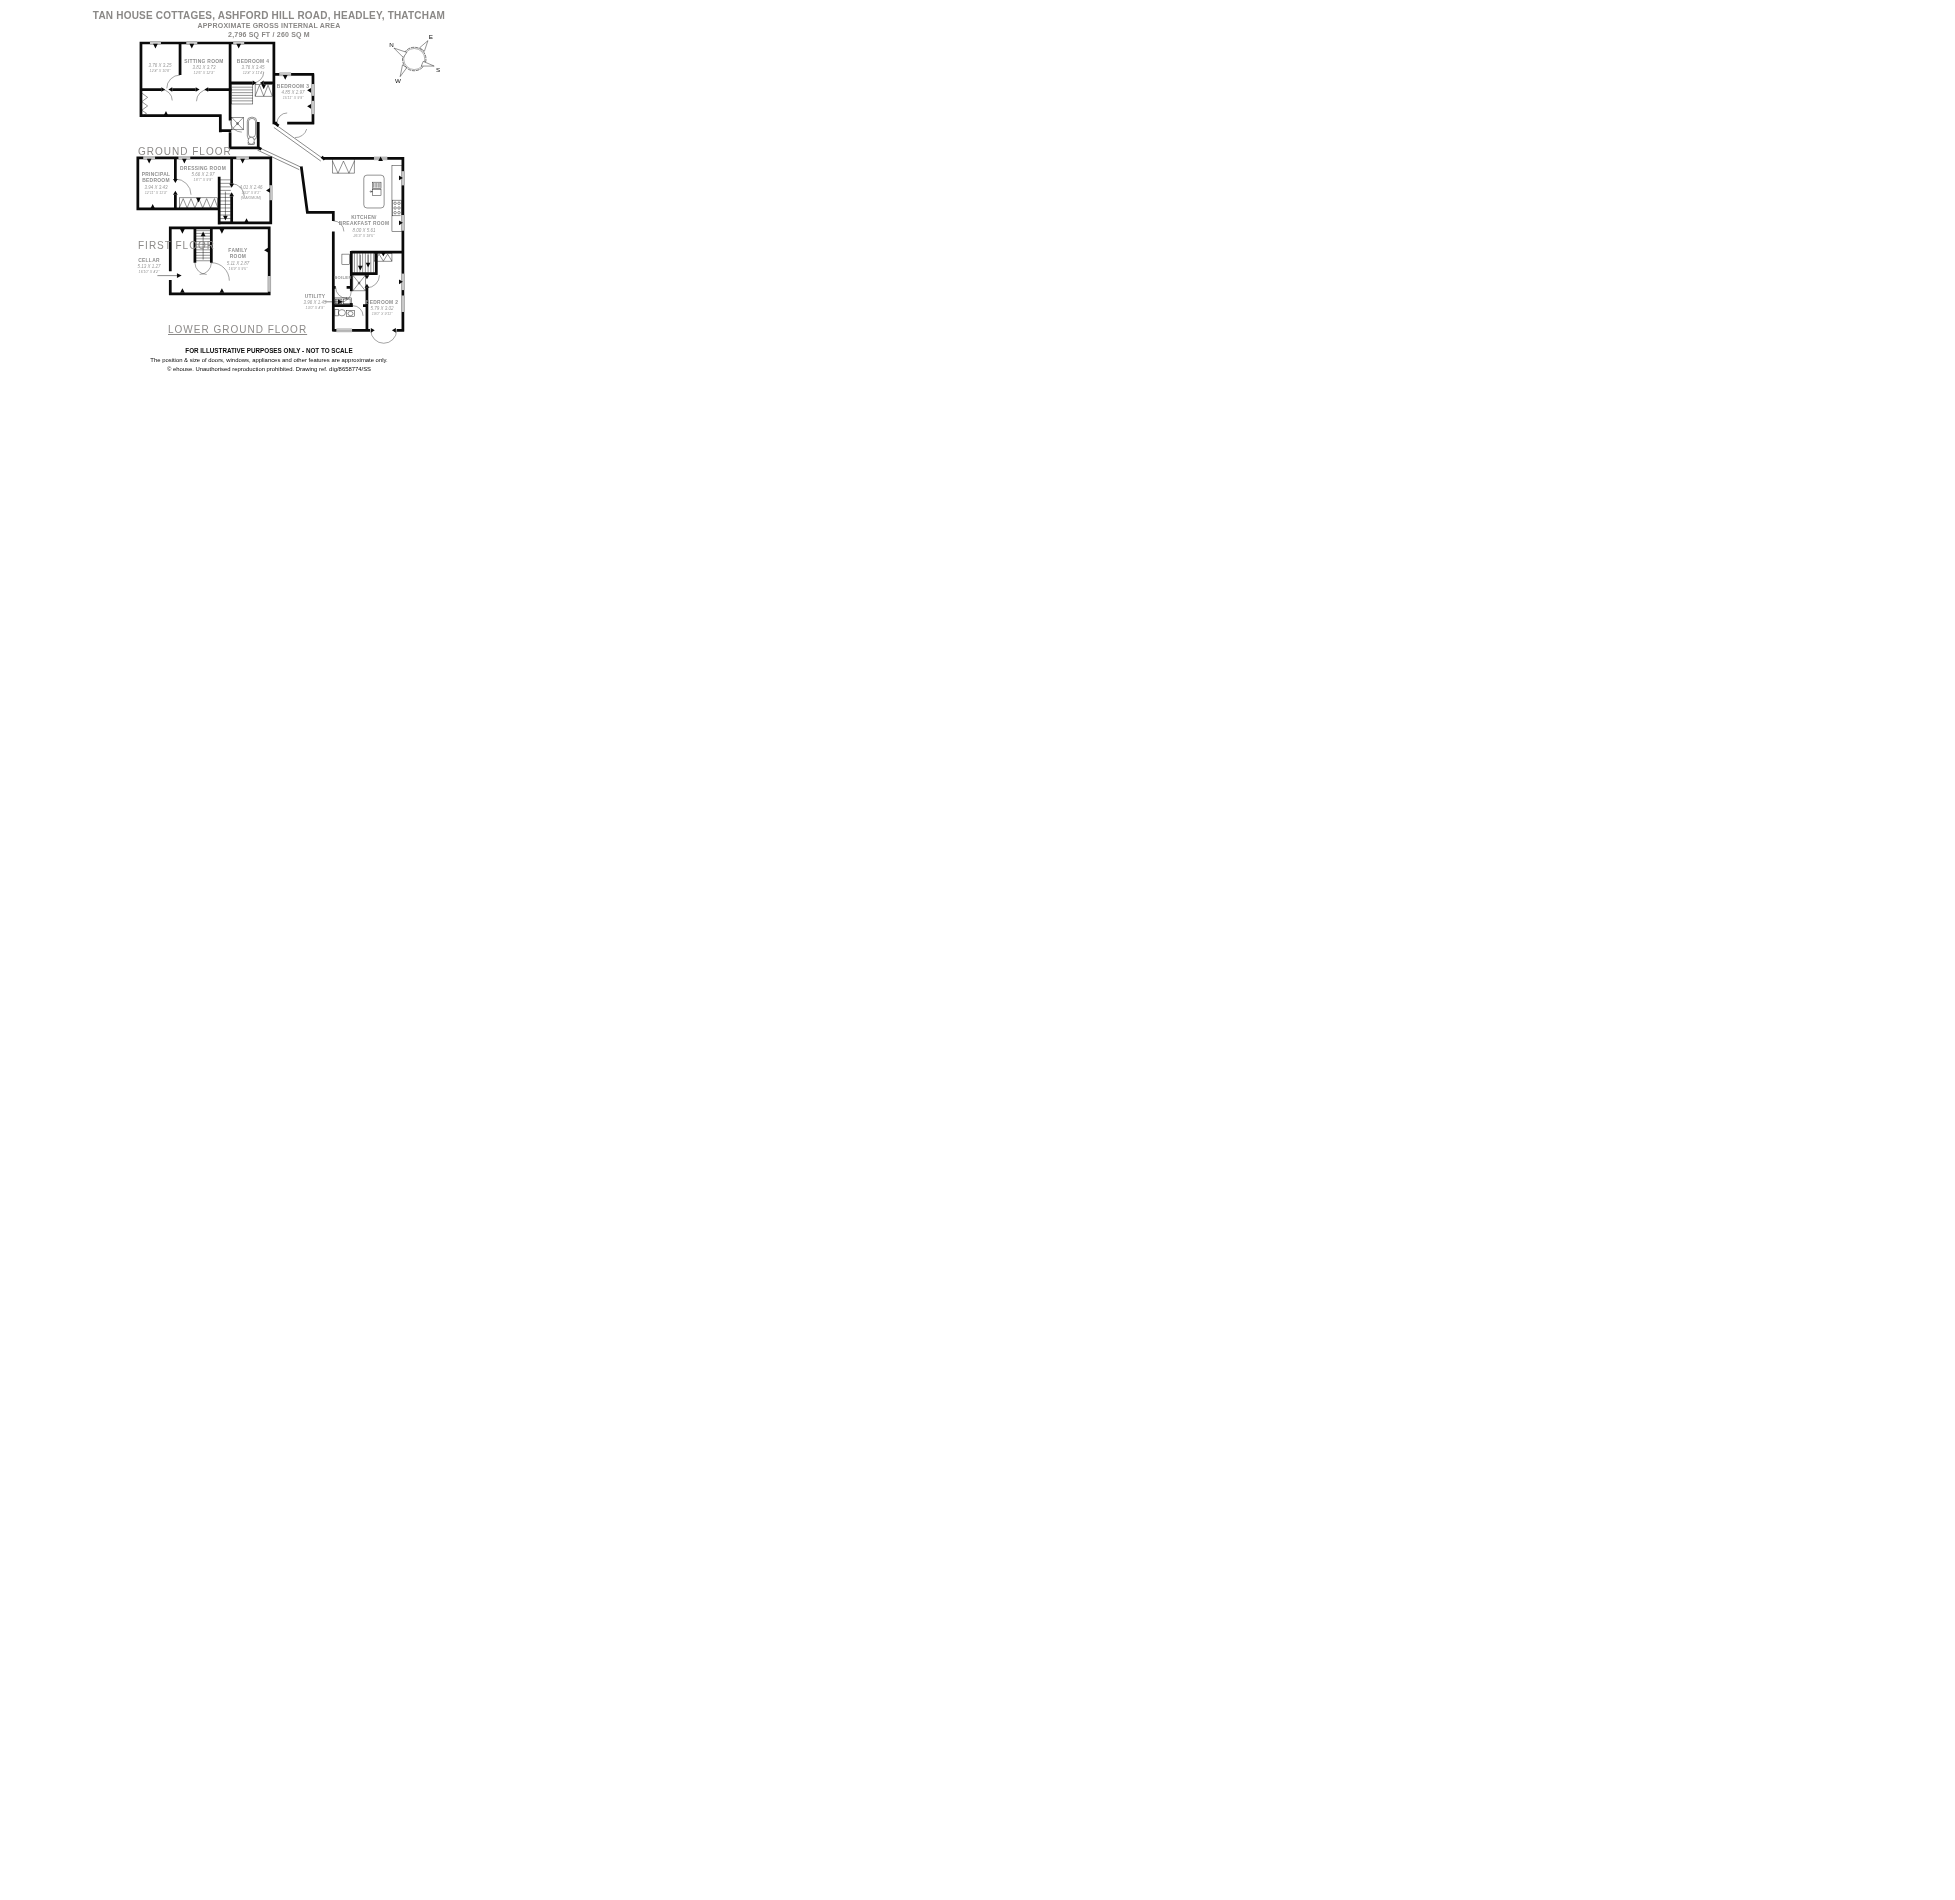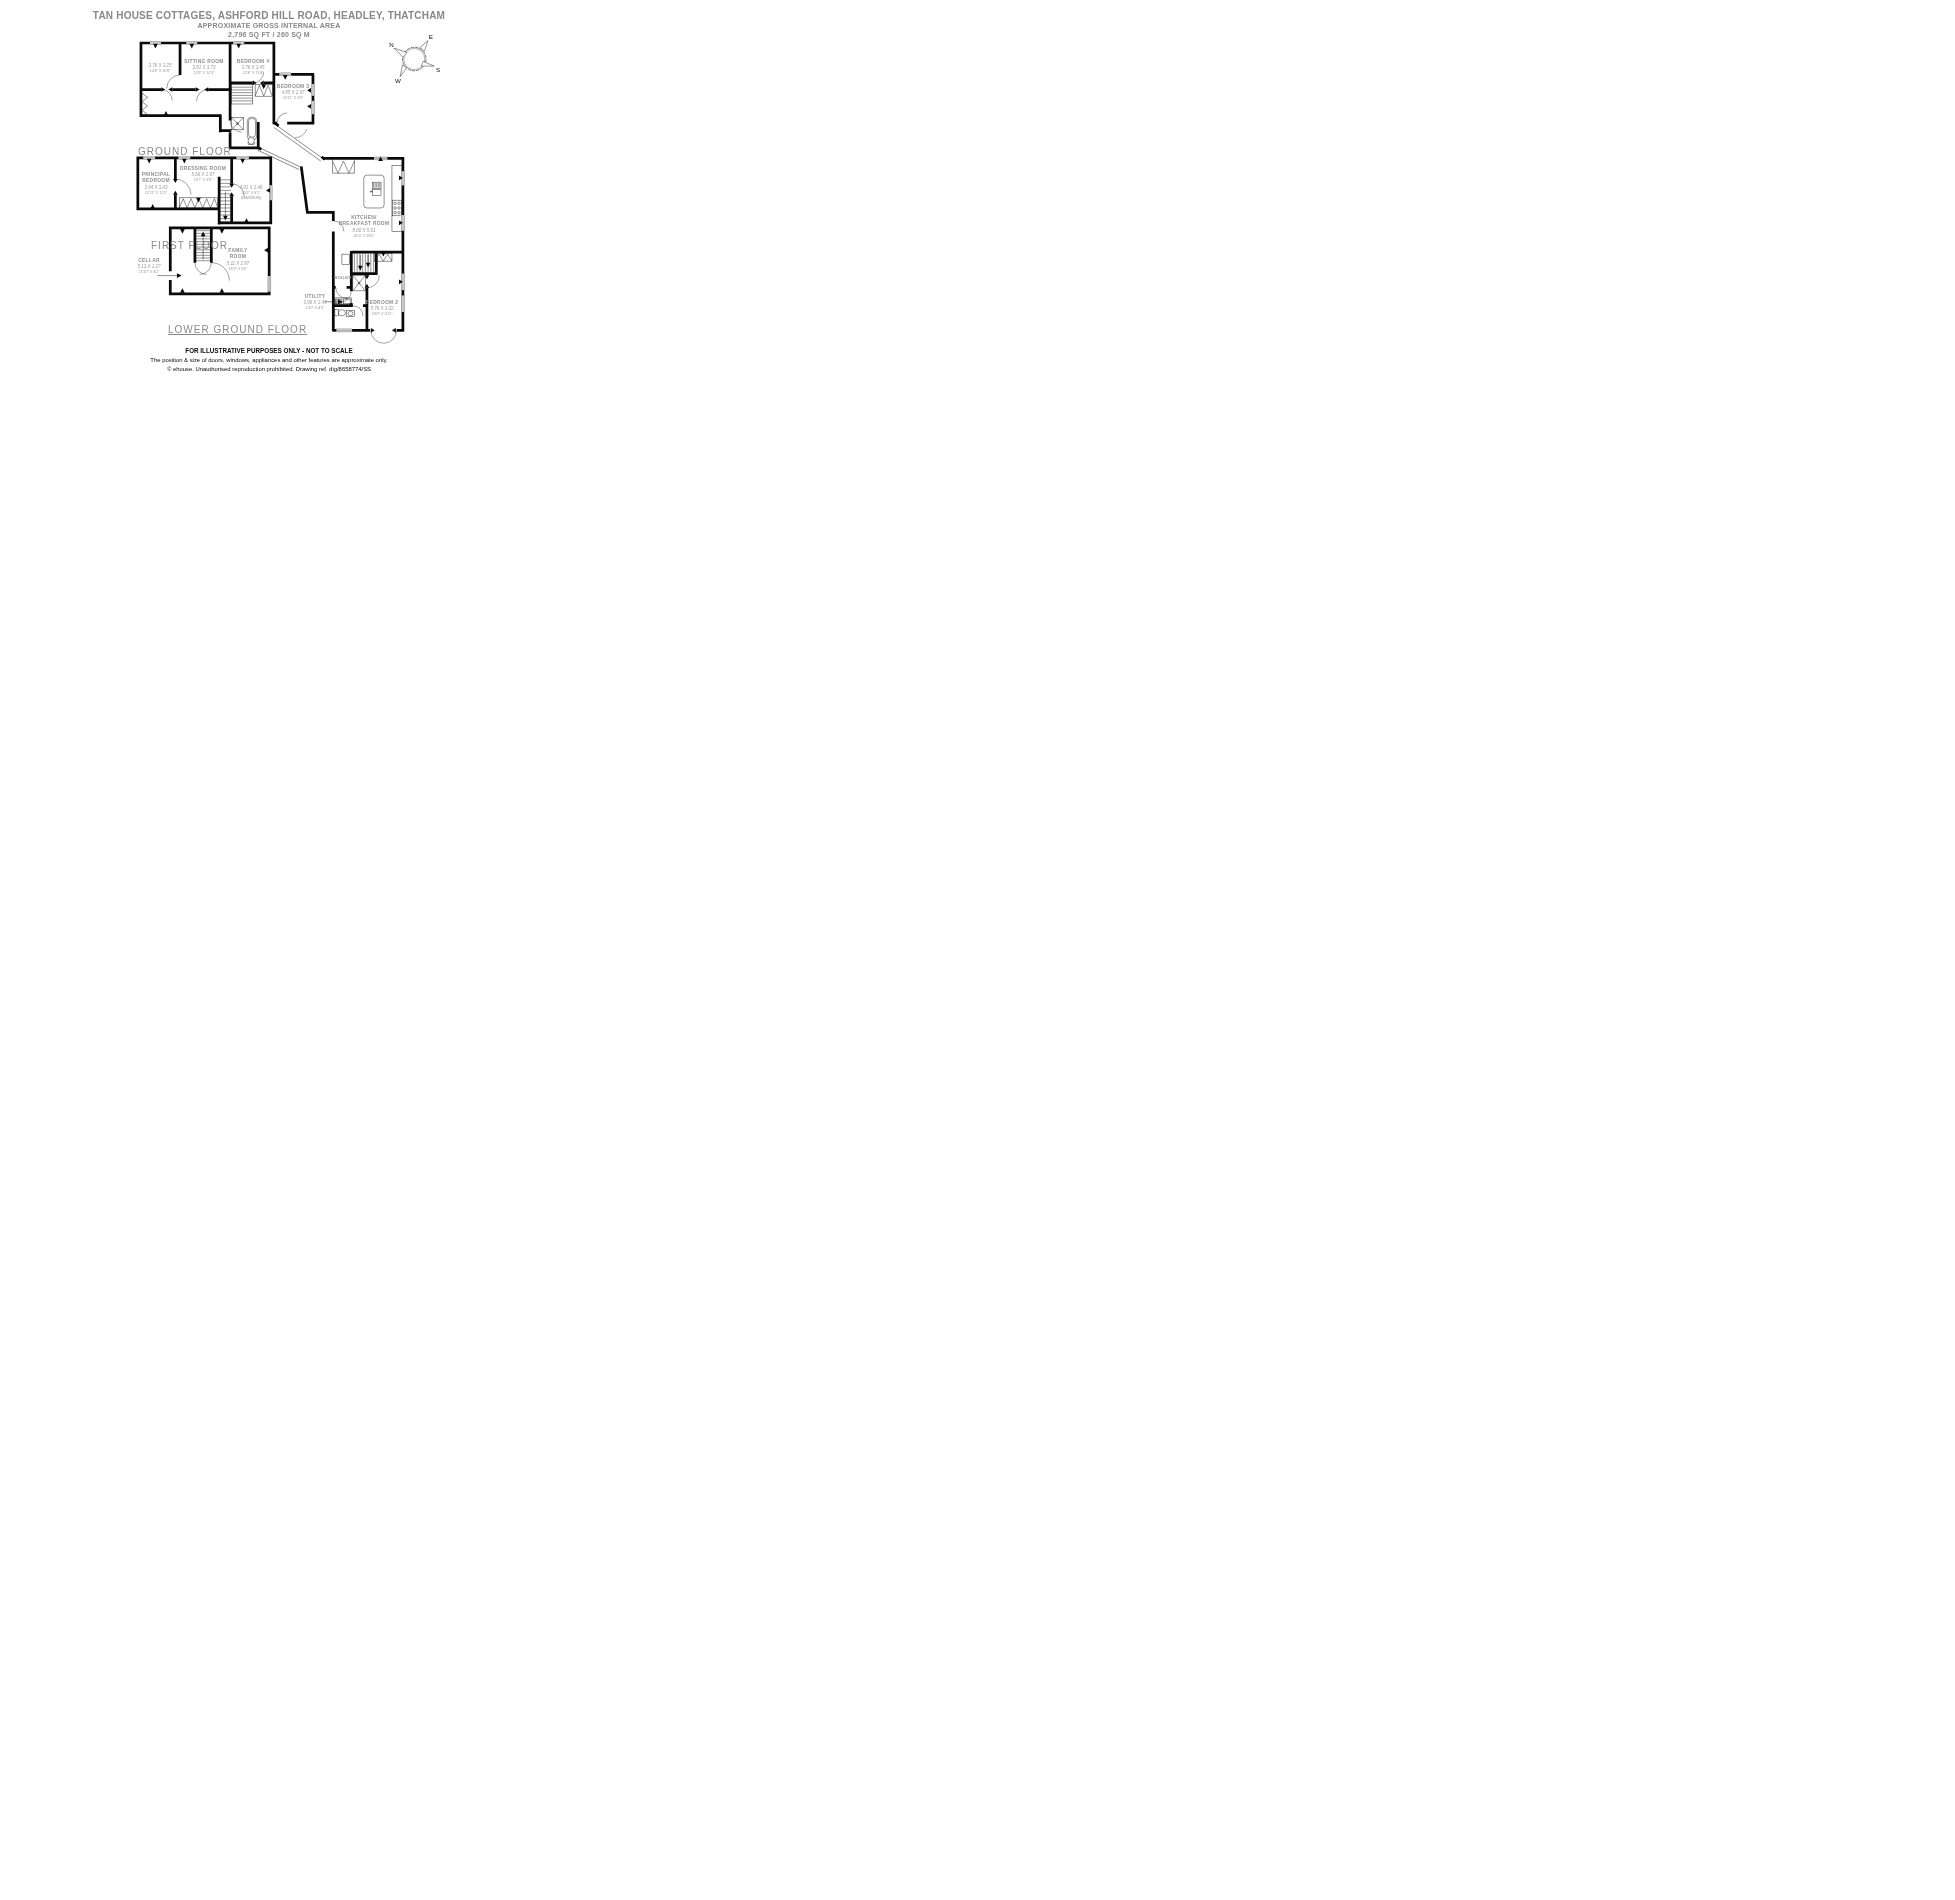--- a/index.html
+++ b/index.html
@@ -398,21 +398,21 @@
   </div>
 
   <div class="room-label" style="left:238px;top:248px;">
     <span class="rn">FAMILY</span>
     <span class="rn">ROOM</span>
     <span class="rm">5.11 X 2.87</span>
     <span class="ri">16'9" X 9'5"</span>
   </div>
 
   <div class="floor-label" style="left:138px;top:120px;">GROUND FLOOR</div>
-  <div class="floor-label" style="left:151px;top:214px;">FIRST FLOOR</div>
+  <div class="floor-label" style="left:138px;top:214px;">FIRST FLOOR</div>
   <div class="floor-label" style="left:168px;top:298px;text-decoration:underline;">LOWER GROUND FLOOR</div>
 
   <div class="footer-line" id="f1">FOR ILLUSTRATIVE PURPOSES ONLY - NOT TO SCALE</div>
   <div class="footer-line" id="f2">The position &amp; size of doors, windows, appliances and other features are approximate only.</div>
   <div class="footer-line" id="f3">© ehouse. Unauthorised reproduction prohibited. Drawing ref. dig/8658774/SS</div>
 
 </div>
 
 
 </body></html>

